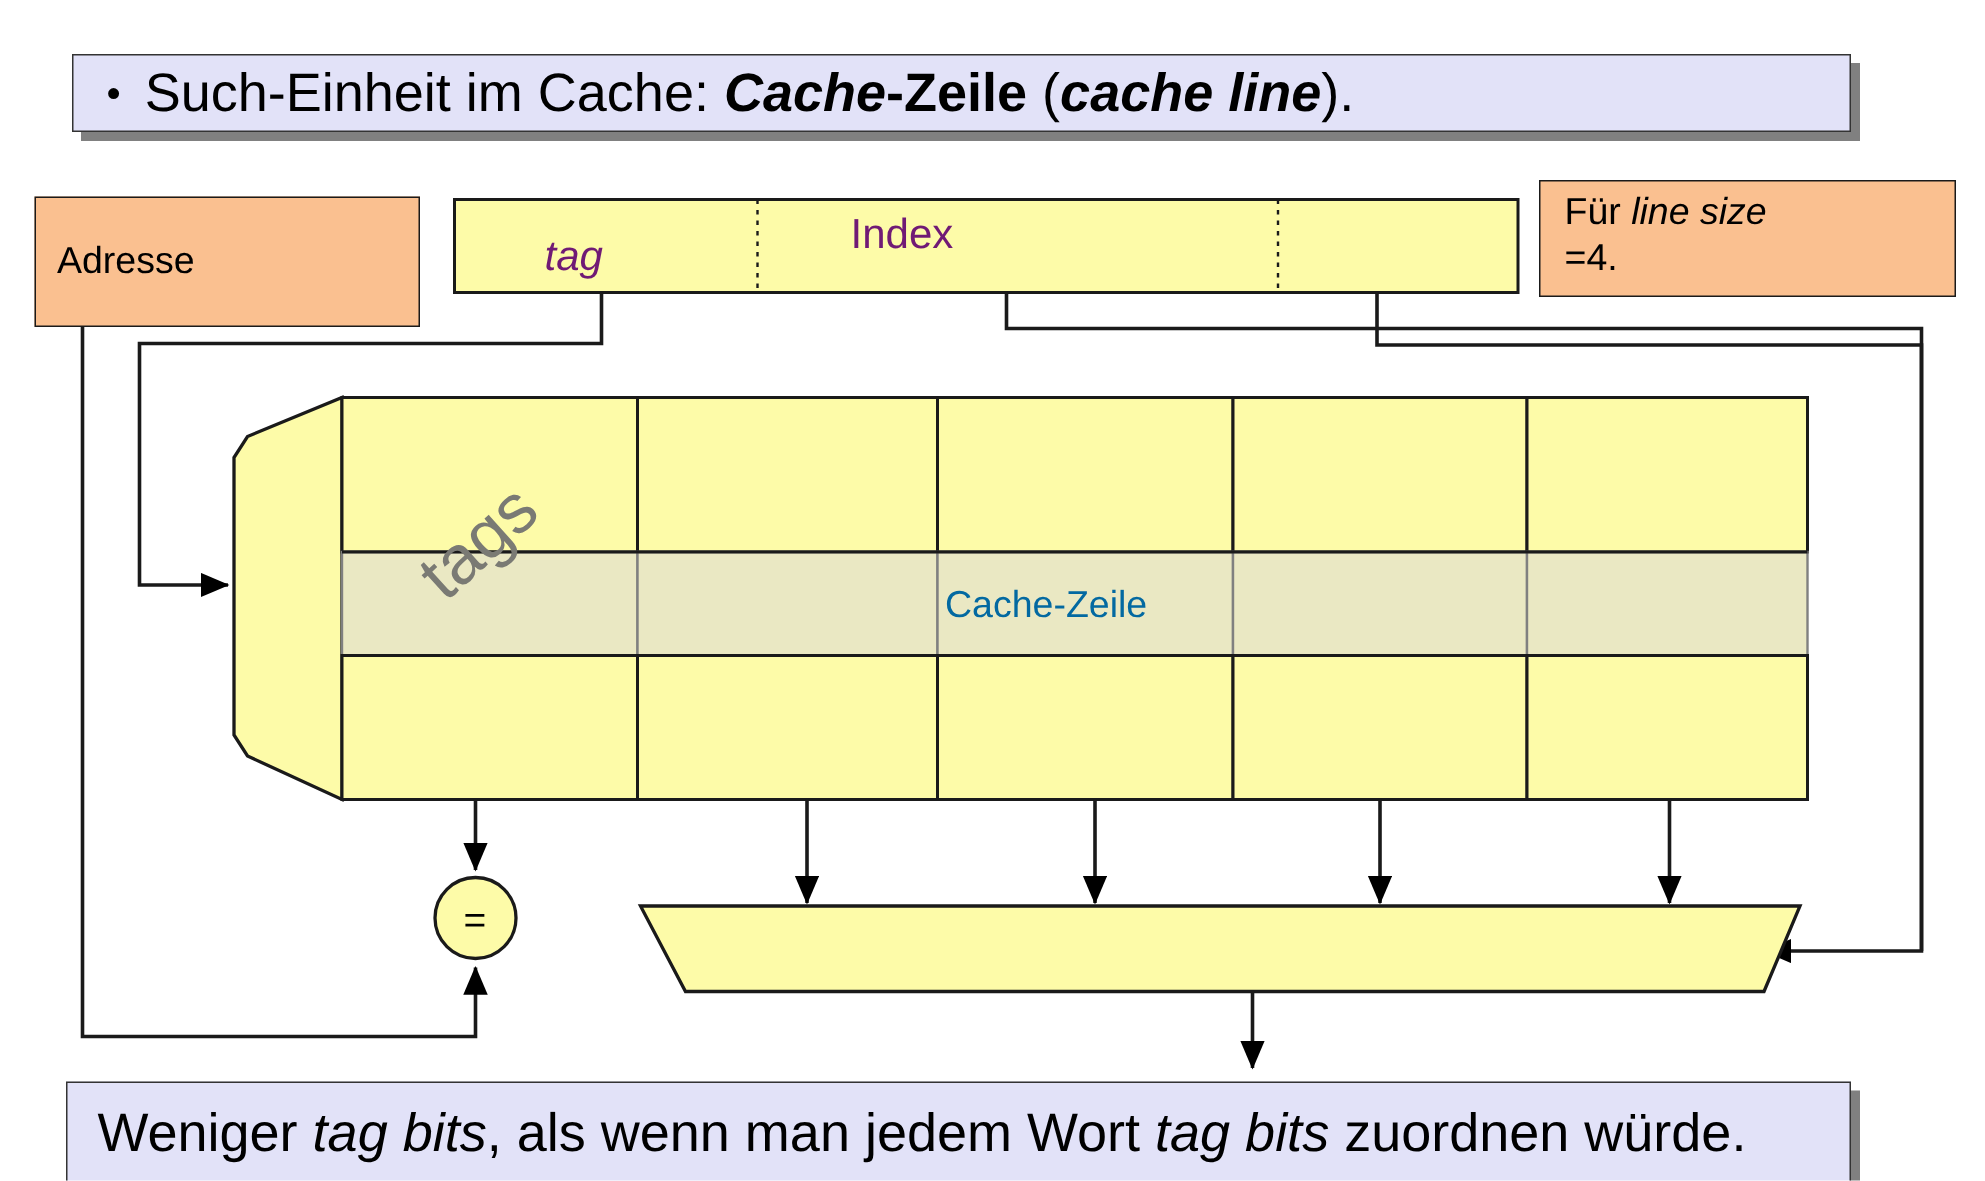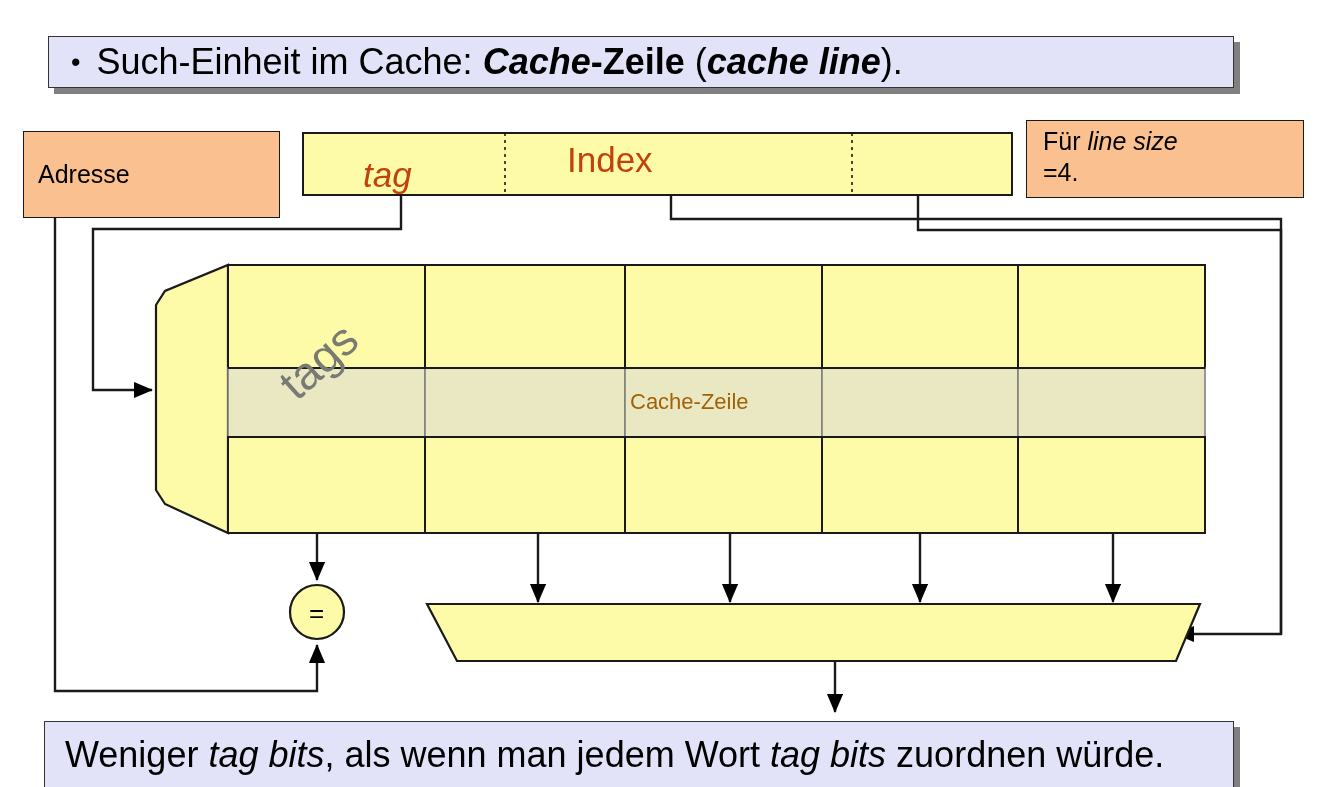--- a/index.html
+++ b/index.html
@@ -88,44 +88,44 @@
     top: 120px;
     width: 278px;
     height: 78px;
     padding: 5px 0 0 16px;
     line-height: 1.22;
   }
 
   
   .field-label {
     position: absolute;
-    font-size: 35px;
-    color: #c2410c;
+    font-size: 28px;
+    color: #701a75;
     white-space: nowrap;
   }
   #addr-tag-label  { left: 363px; top: 155px; }
   #addr-index-label{ left: 567px; top: 140px; }
 
   
   #tags-label {
     position: absolute;
     left: 268px;
     top: 370px;
     font-size: 46px;
     color: #7a7a74;
     transform: rotate(-42deg);
     transform-origin: left top;
     white-space: nowrap;
   }
   #cacheline-label {
     position: absolute;
     left: 630px;
     top: 389px;
-    font-size: 22px;
-    color: #a16207;
+    font-size: 25px;
+    color: #0369a1;
     white-space: nowrap;
   }
   #eq-label {
     position: absolute;
     left: 309px;
     top: 598px;
     font-size: 26px;
     color: #000000;
     white-space: nowrap;
   }

